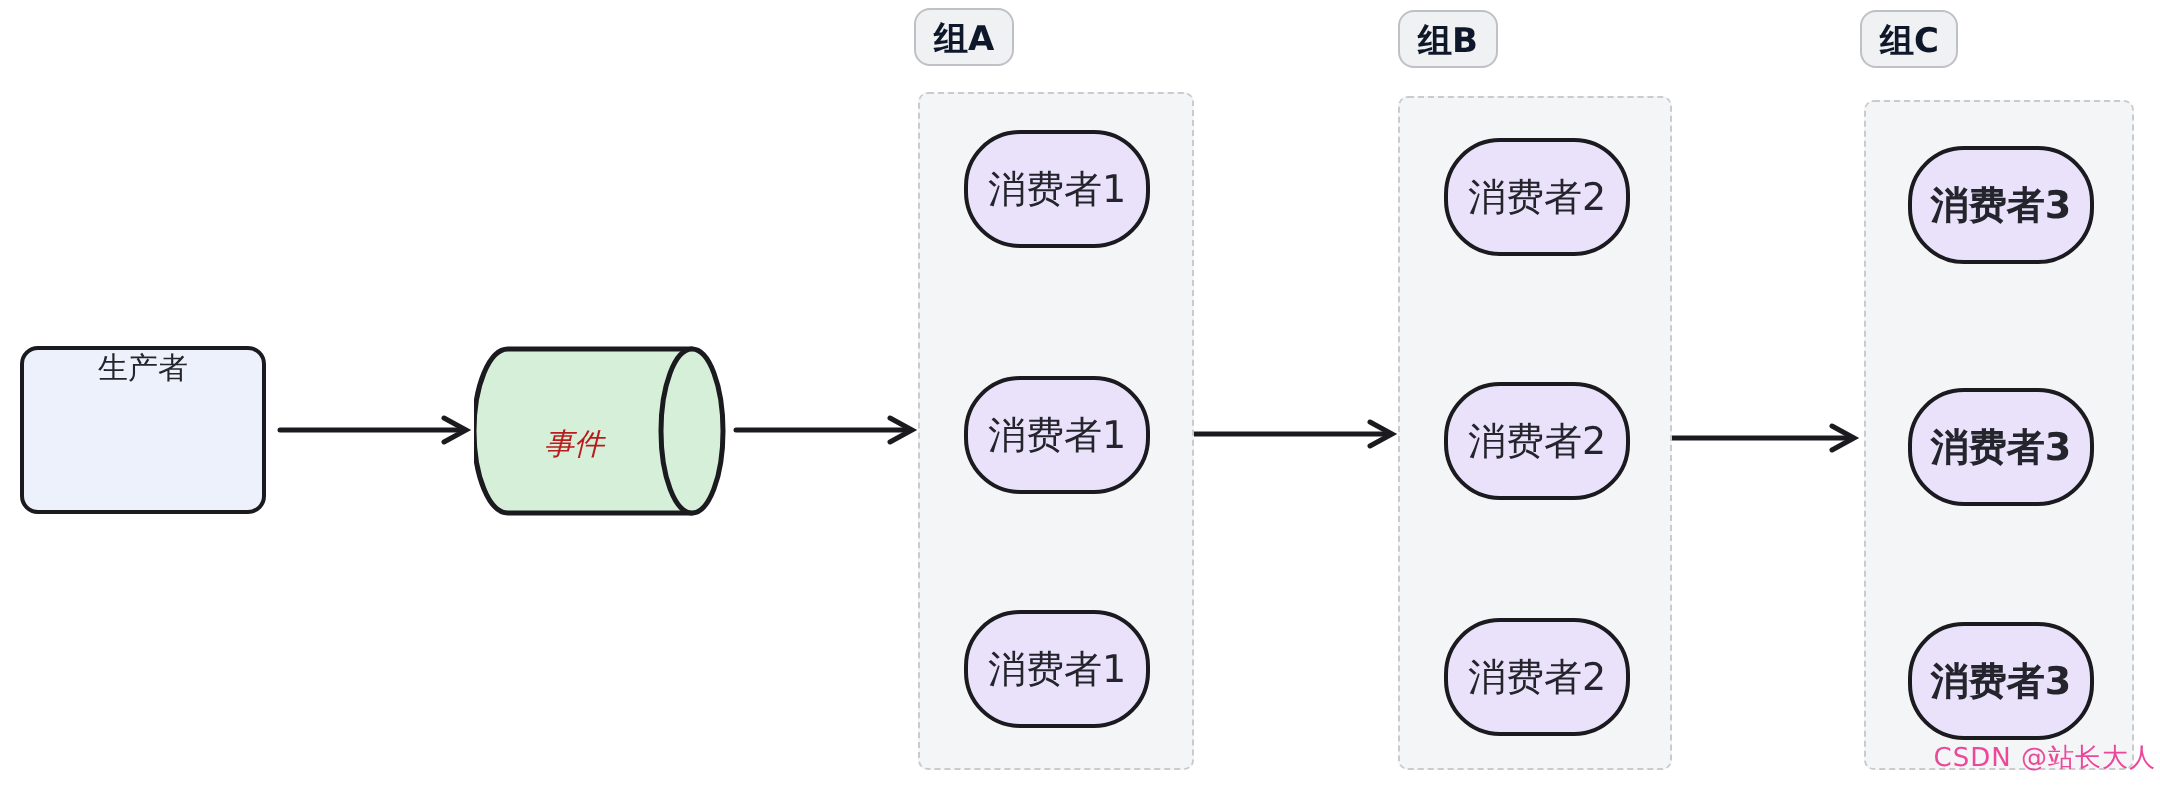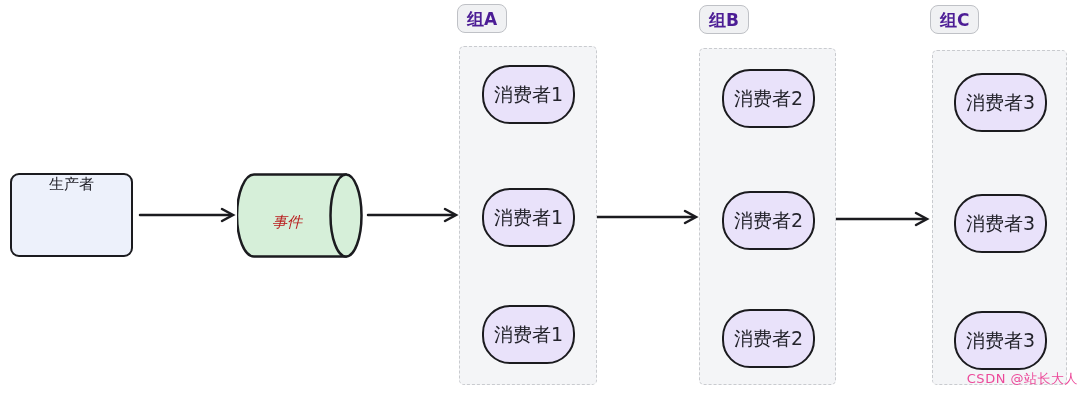--- a/index.html
+++ b/index.html
@@ -51,32 +51,32 @@
 
   
   .group {
     position: absolute;
     background: #f4f5f7;
     border: 1.5px dashed #c9cbcf;
     border-radius: 5px;
   }
   .group-a { left: 459px; top: 46px;  width: 138px; height: 339px; }
   .group-b { left: 699px; top: 48px;  width: 137px; height: 337px; }
-  .group-c { left: 932px; top: 50px;  width: 135px; height: 335px; }
+  .group-c { left: 932px; top: 50px;  width: 135px; height: 335px; font-weight: bold; }
 
   
   .badge {
     position: absolute;
     height: 29px;
     padding: 2px 9px 0 9px;
     background: #f0f1f3;
     border: 1.5px solid #bfc1c6;
     border-radius: 8px;
     display: flex; align-items: center;
-    font-size: 17px; font-weight: bold; color: #4c1d95;
+    font-size: 17px; font-weight: bold; color: #0f172a;
   }
   .badge-a { left: 457px; top: 4px; }
   .badge-b { left: 699px; top: 5px; }
   .badge-c { left: 930px; top: 5px; }
 
   
   .pill {
     position: absolute;
     width: 93px; height: 59px;
     background: #e9e2fa;

